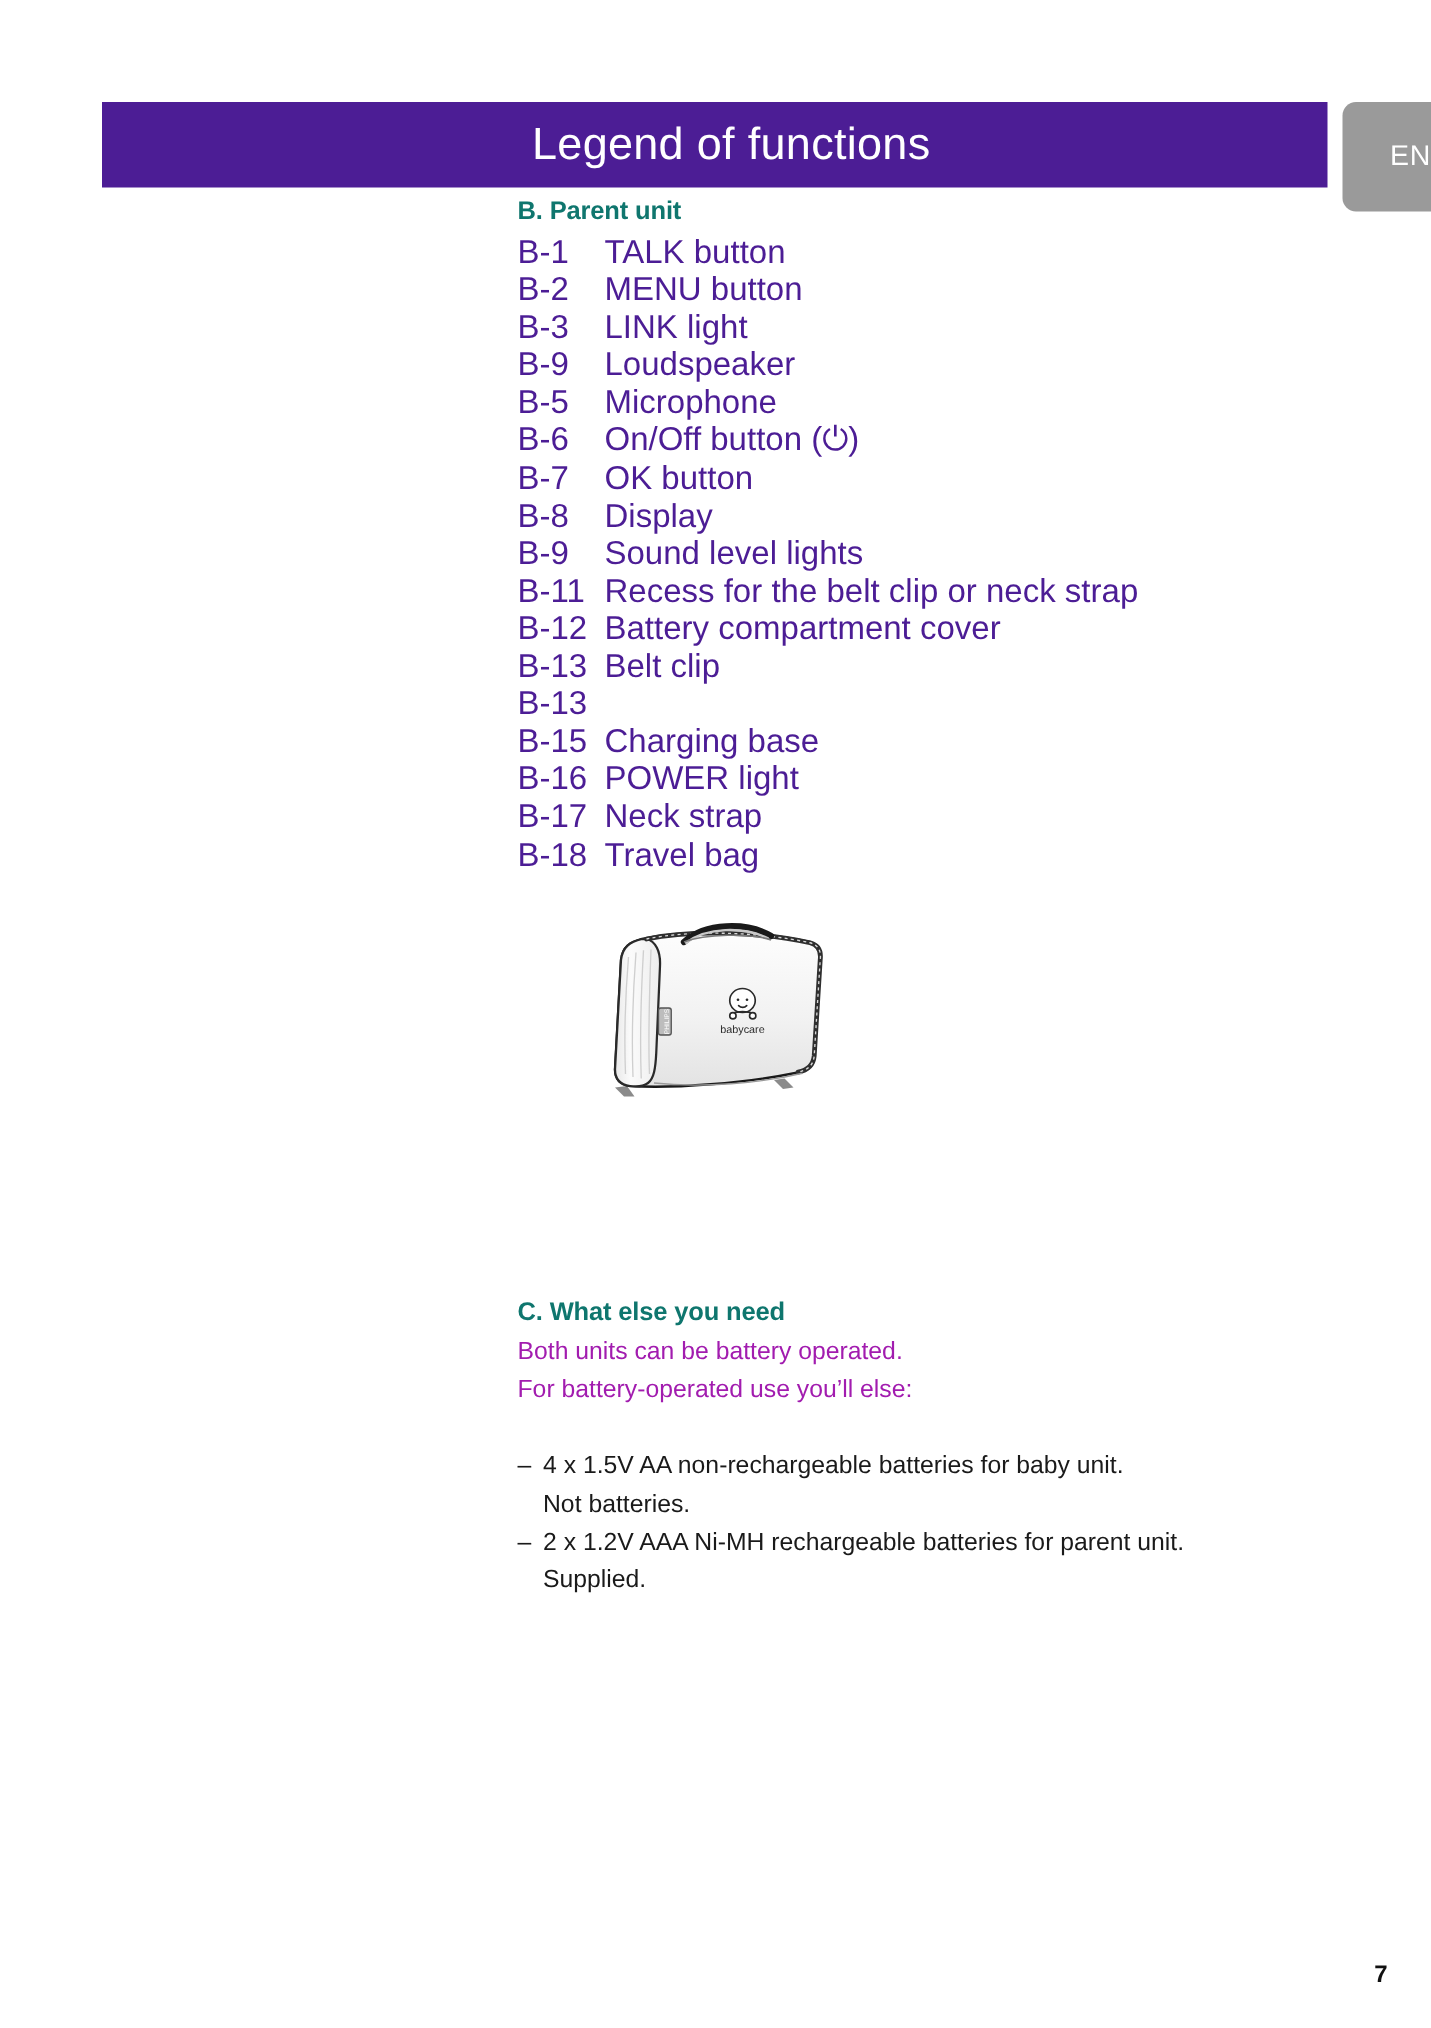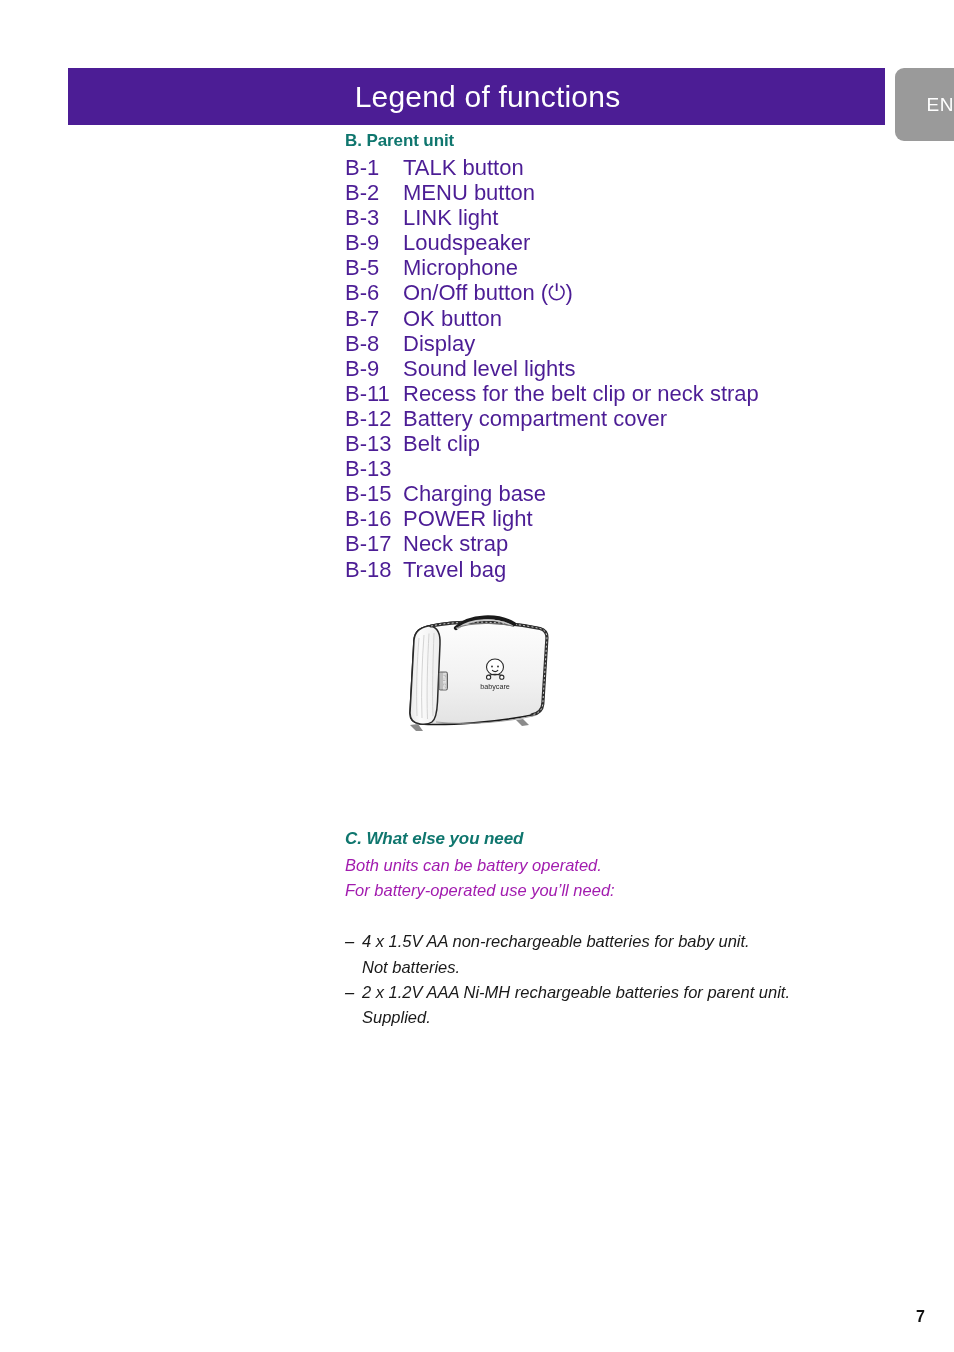--- a/index.html
+++ b/index.html
@@ -97,23 +97,22 @@
     top: 612px;
     width: 175px;
     height: 135px;
   }
   .bag-figure svg { display: block; }
 
   
   .section-c {
     position: absolute;
     left: 345px;
-    top: 829px;
+    top: 865px;
     width: 570px;
-    font-style: italic;
   }
   .para {
     font-size: 16.5px;
     line-height: 25.2px;
     color: #a21caf;
     margin: 0;
     white-space: nowrap;
   }
   .para-block { margin-top: 1px; }
   .bullet-block { margin-top: 26px; }
@@ -311,21 +310,21 @@
     <text x="105" y="76.5" font-family="'Liberation Sans', sans-serif" font-size="7.2" fill="#2a2a2a" text-anchor="middle">babycare</text>
 
     <path d="M46 110 C 78 113.5, 118 110, 145 103.5" fill="none" stroke="#9a9a9a" stroke-width="0.9"></path>
   </svg>
 </div>
 
 <div class="section-c">
   <h2 class="section-heading">C. What else you need</h2>
   <div class="para-block">
     <p class="para">Both units can be battery operated.</p>
-    <p class="para">For battery-operated use you’ll need:</p>
+    <p class="para">For battery-operated use you’ll else:</p>
   </div>
   <div class="bullet-block">
     <div class="bullet-row">
       <span class="bullet-dash">–</span>
       <span class="bullet-text">4 x 1.5V  AA non-rechargeable batteries for baby unit.</span>
     </div>
     <div class="bullet-cont">Not batteries.</div>
     <div class="bullet-row">
       <span class="bullet-dash">–</span>
       <span class="bullet-text">2 x 1.2V AAA Ni-MH rechargeable batteries for parent unit.</span>

